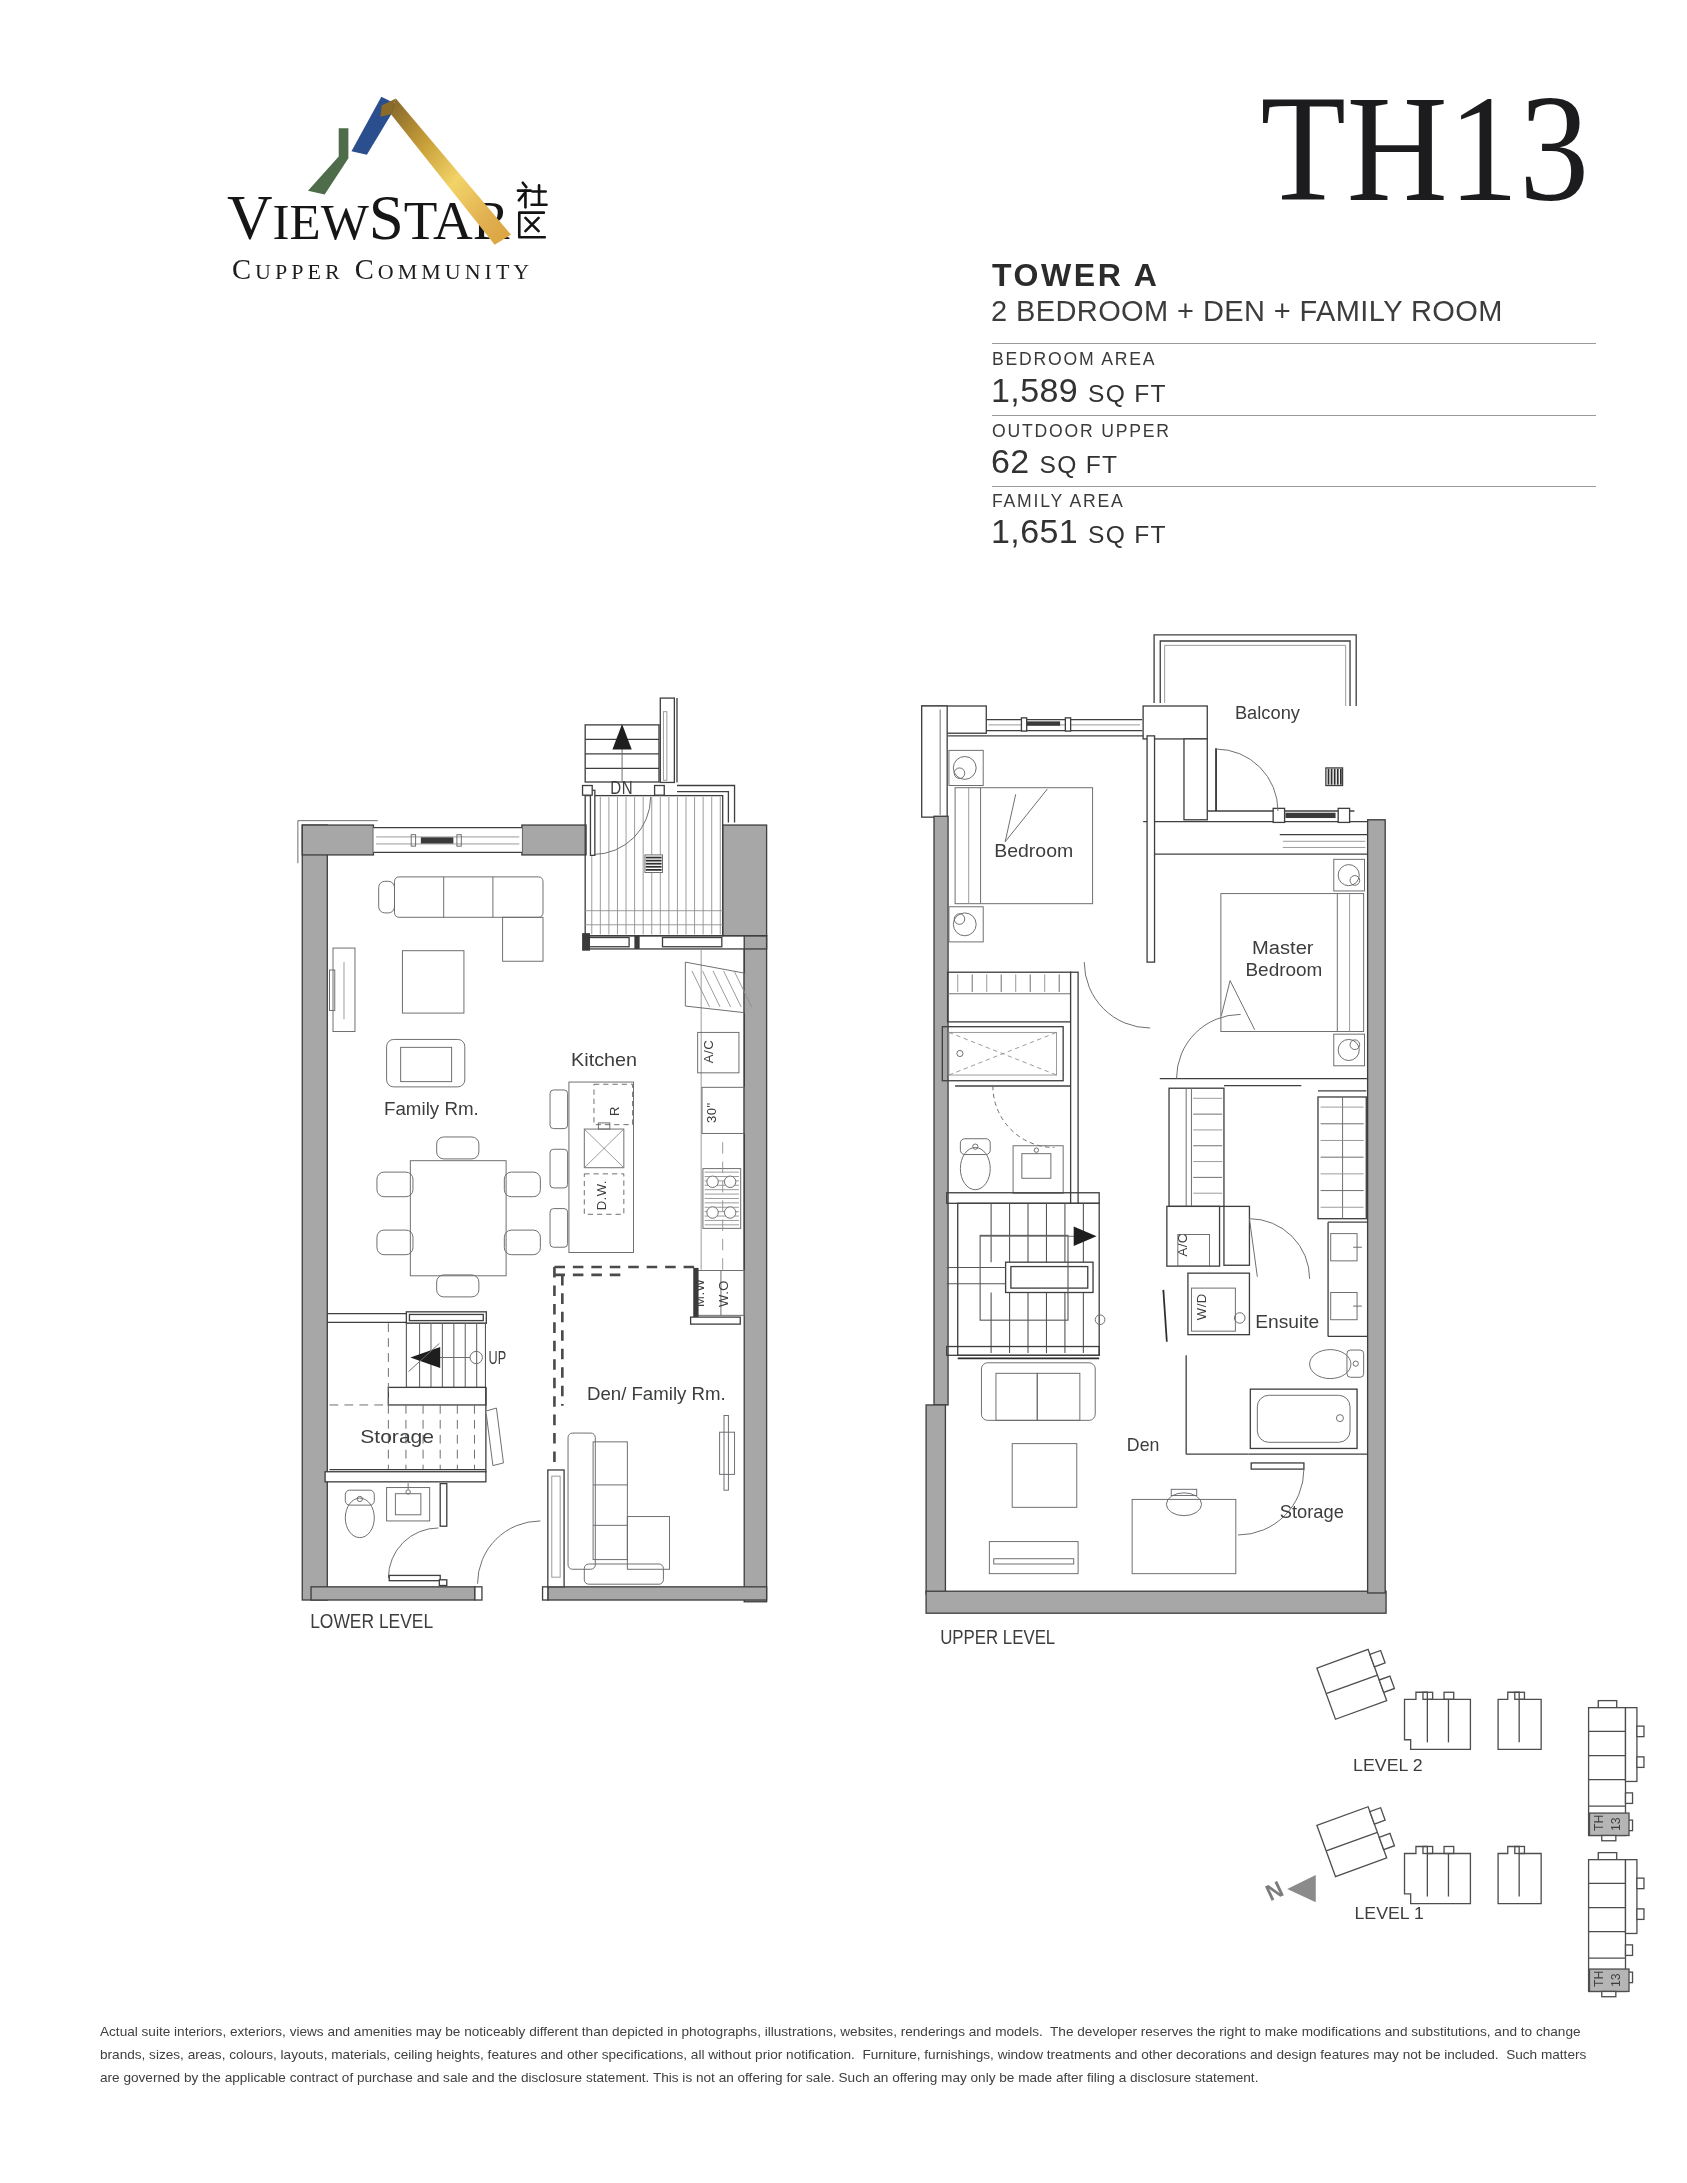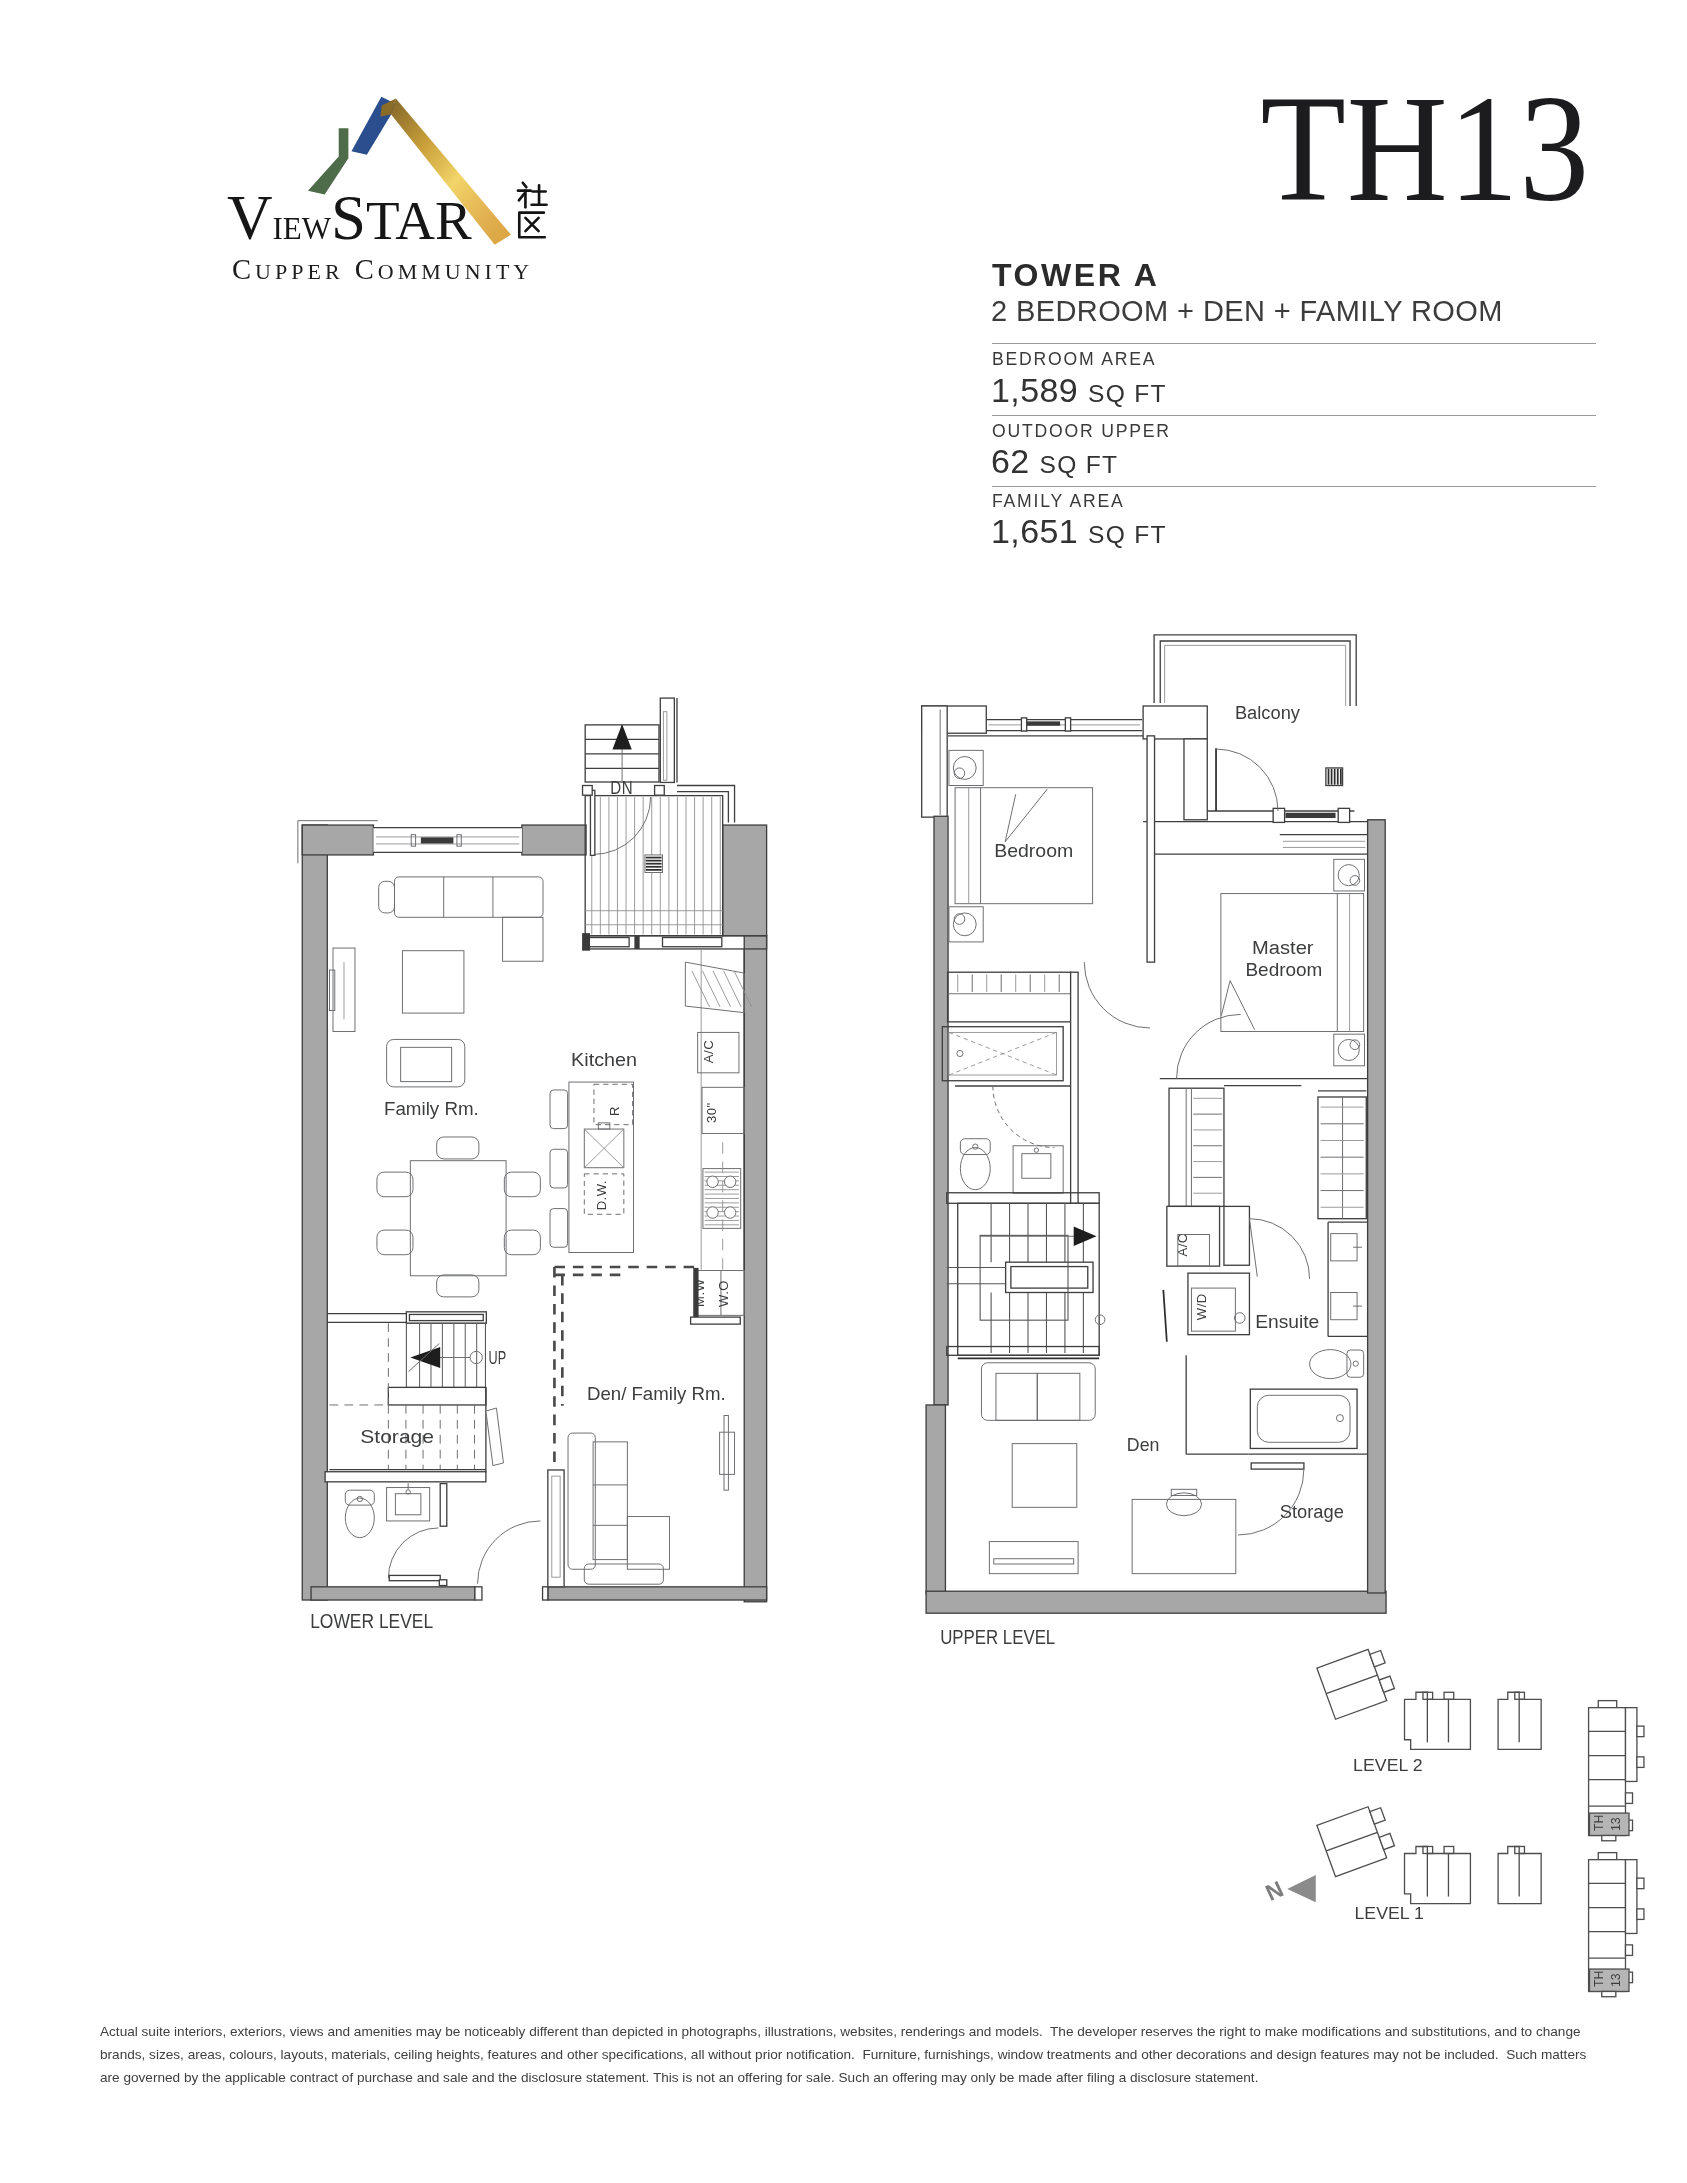--- a/index.html
+++ b/index.html
@@ -23,21 +23,21 @@
 <div id="brm" class="abs">2 BEDROOM + DEN + FAMILY ROOM</div>
 <div class="abs rule" style="top:343px"></div>
 <div class="abs slab" style="top:349px">BEDROOM AREA</div>
 <div class="abs num" style="top:371px">1,589 <span>SQ FT</span></div>
 <div class="abs rule" style="top:415px"></div>
 <div class="abs slab" style="top:421px">OUTDOOR UPPER</div>
 <div class="abs num" style="top:442px">62 <span>SQ FT</span></div>
 <div class="abs rule" style="top:486px"></div>
 <div class="abs slab" style="top:491px">FAMILY AREA</div>
 <div class="abs num" style="top:512px">1,651 <span>SQ FT</span></div>
-<div id="viewstar" class="abs">V<span style="font-size:31px;">IEW</span>S<span style="font-size:55px;">TAR</span></div>
+<div id="viewstar" class="abs">V<span style="font-size:51px;">IEW</span>S<span style="font-size:55px;">TAR</span></div>
 <div id="capstan" class="abs">C<span style="font-size:22px;">UPPER</span> C<span style="font-size:22px;">OMMUNITY</span></div>
 <div id="disc" class="abs">Actual suite interiors, exteriors, views and amenities may be noticeably different than depicted in photographs, illustrations, websites, renderings and models.&nbsp; The developer reserves the right to make modifications and substitutions, and to change<br>brands, sizes, areas, colours, layouts, materials, ceiling heights, features and other specifications, all without prior notification.&nbsp; Furniture, furnishings, window treatments and other decorations and design features may not be included.&nbsp; Such matters<br>are governed by the applicable contract of purchase and sale and the disclosure statement. This is not an offering for sale. Such an offering may only be made after filing a disclosure statement.</div>
 <svg class="abs" style="left:0;top:0" width="1687" height="2183" viewBox="0 0 3840 4969">
 <defs>
 <linearGradient id="gold" x1="0" y1="0" x2="1" y2="1">
 <stop offset="0" stop-color="#82652a"></stop>
 <stop offset="0.3" stop-color="#c9a03a"></stop>
 <stop offset="0.55" stop-color="#f2d468"></stop>
 <stop offset="0.8" stop-color="#e2b051"></stop>
 <stop offset="1" stop-color="#d9a33e"></stop>

